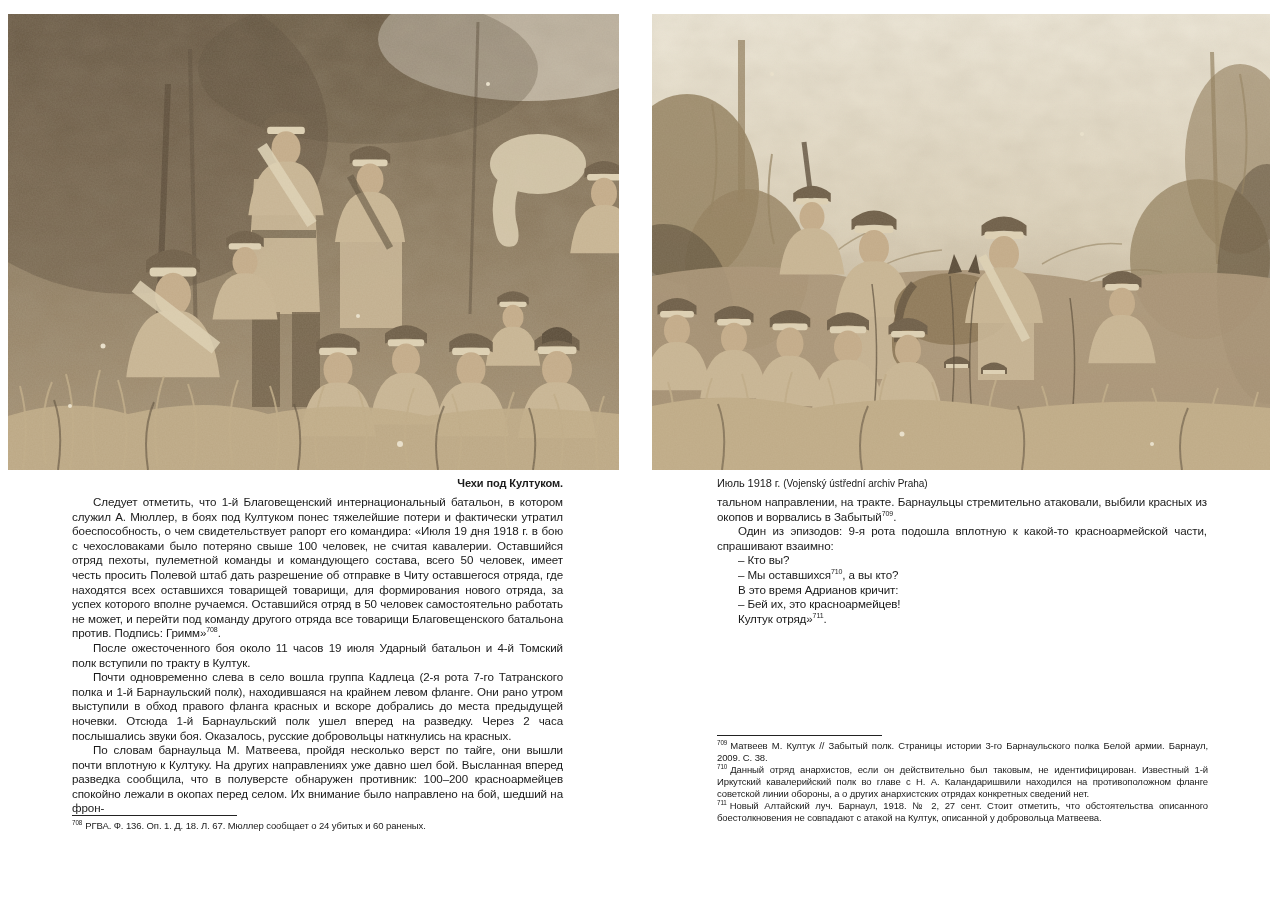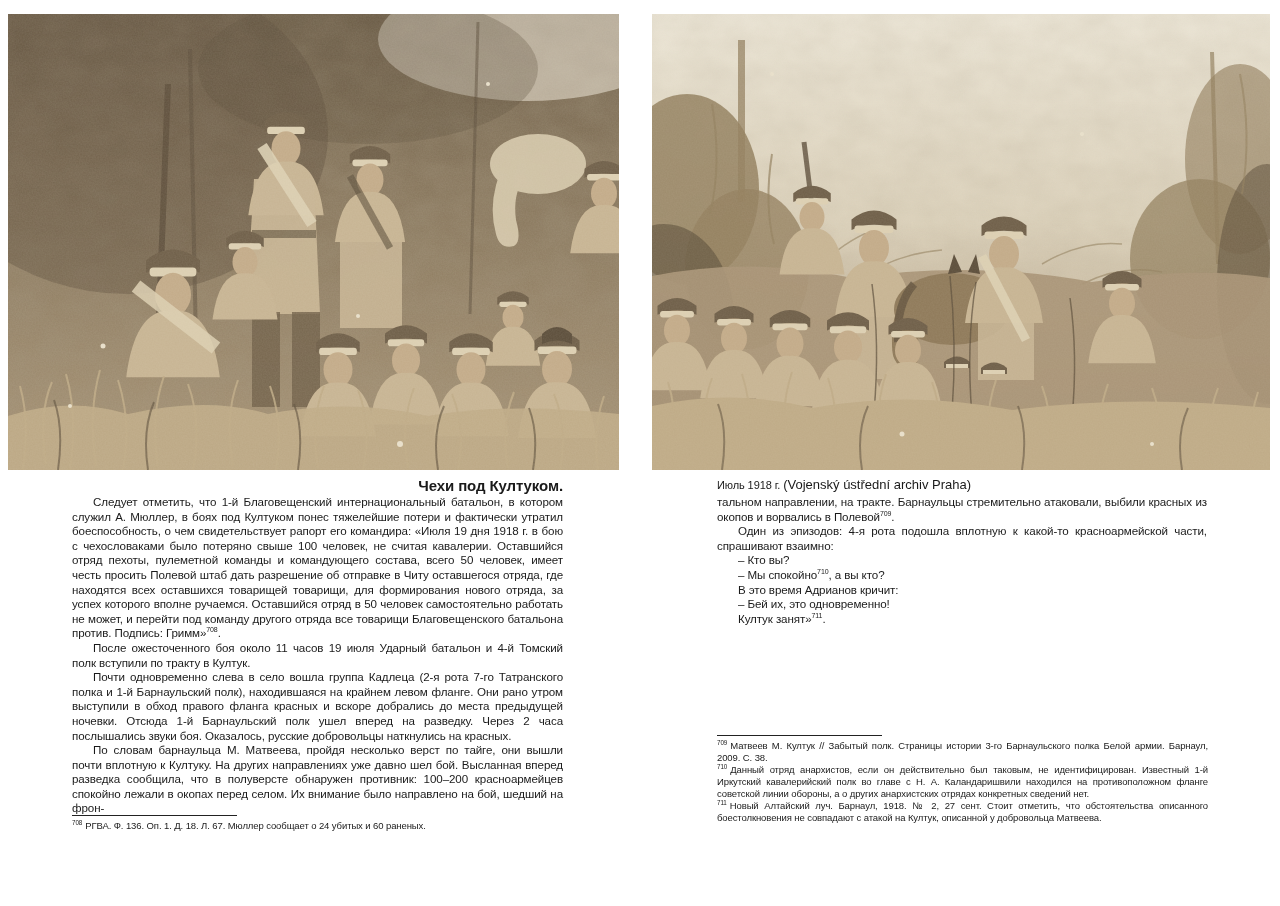--- a/index.html
+++ b/index.html
@@ -9,23 +9,23 @@
   .abs{position:absolute;}
 
   
   .photo{position:absolute;top:14px;height:456px;overflow:hidden;}
   .photo-left{left:8px;width:611px;}
   .photo-right{left:652px;width:618px;}
   .photo svg{display:block;width:100%;height:100%;}
 
   
   .caption-left{left:72px;top:477px;width:491px;text-align:right;
-                font-size:15px;font-weight:700;letter-spacing:-0.1px;}
+                font-size:11px;font-weight:700;letter-spacing:-0.1px;}
   .caption-right{left:717px;top:477px;width:491px;font-size:11px;letter-spacing:-0.1px;}
-  .caption-src{font-size:13px;letter-spacing:0;margin-top:9px;}
+  .caption-src{font-size:10px;letter-spacing:0;margin-top:9px;}
 
   
   .body-col{top:495px;width:491px;}
   .body-left{left:72px;}
   .body-right{left:717px;width:490px;}
   .body-col p{margin:0;text-indent:21px;text-align:justify;
               font-size:11.6px;line-height:14.6px;letter-spacing:-0.1px;}
   .body-col p.noindent{text-indent:0;}
   .body-col sup{font-size:7px;line-height:0;vertical-align:super;}
 
@@ -297,27 +297,27 @@
     <rect width="618" height="456" filter="url(#grain)" opacity="0.4"></rect>
   </svg>
 </div>
 
 <div class="abs caption-right">
   <span>Июль 1918 г.</span>
   <span class="caption-src">(Vojenský ústřední archiv Praha)</span>
 </div>
 
 <div class="abs body-col body-right">
-    <p class="noindent"><span>тальном направлении, на тракте. Барнаульцы стремительно атаковали, выбили красных из окопов и ворвались в Полевой</span><sup>709</sup><span>.</span></p>
-    <p><span>Один из эпизодов: 4-я рота подошла вплотную к какой-то красноармейской части, спрашивают взаимно:</span></p>
+    <p class="noindent"><span>тальном направлении, на тракте. Барнаульцы стремительно атаковали, выбили красных из окопов и ворвались в Забытый</span><sup>709</sup><span>.</span></p>
+    <p><span>Один из эпизодов: 9-я рота подошла вплотную к какой-то красноармейской части, спрашивают взаимно:</span></p>
     <p><span>– Кто вы?</span></p>
-    <p><span>– Мы спокойно</span><sup>710</sup><span>, а вы кто?</span></p>
+    <p><span>– Мы оставшихся</span><sup>710</sup><span>, а вы кто?</span></p>
     <p><span>В это время Адрианов кричит:</span></p>
-    <p><span>– Бей их, это одновременно!</span></p>
-    <p><span>Култук занят»</span><sup>711</sup><span>.</span></p>
+    <p><span>– Бей их, это красноармейцев!</span></p>
+    <p><span>Култук отряд»</span><sup>711</sup><span>.</span></p>
   </div>
 
 <div class="abs fnblock fn-right">
   <div class="fnrule"></div>
   <div>
       <p><sup>709</sup><span>Матвеев М. Култук // Забытый полк. Страницы истории 3-го Барнаульского полка Белой армии. Барнаул, 2009. С. 38.</span></p>
       <p><sup>710</sup><span>Данный отряд анархистов, если он действительно был таковым, не идентифицирован. Известный 1-й Иркутский кавалерийский полк во главе с Н. А. Каландаришвили находился на противоположном фланге советской линии обороны, а о других анархистских отрядах конкретных сведений нет.</span></p>
       <p><sup>711</sup><span>Новый Алтайский луч. Барнаул, 1918. № 2, 27 сент. Стоит отметить, что обстоятельства описанного боестолкновения не совпадают с атакой на Култук, описанной у добровольца Матвеева.</span></p>
     </div>
 </div>

